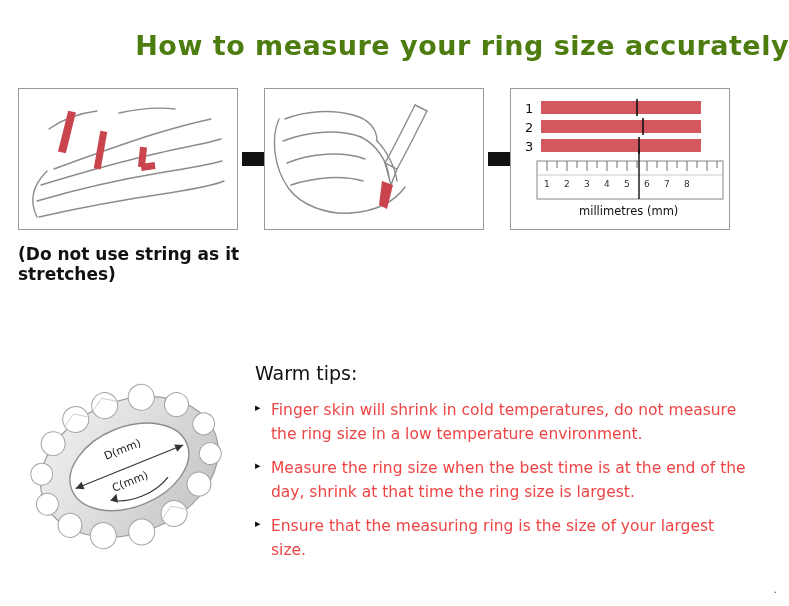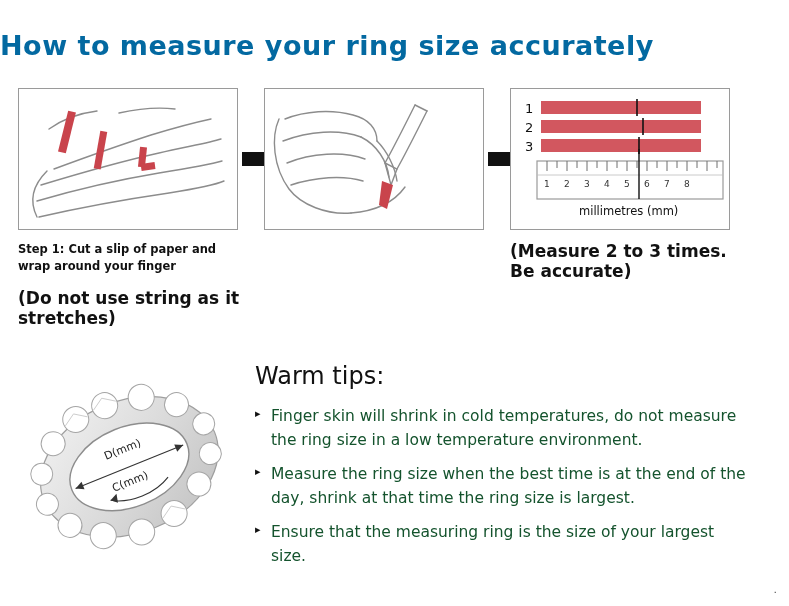--- a/index.html
+++ b/index.html
@@ -21,25 +21,25 @@
     width: 789px;
     height: 606px;
   }
 
   
   .title {
     position: absolute;
     left: 0;
     top: 30px;
     width: 789px;
-    text-align: left;
+    text-align: right;
     font-size: 27px;
     font-weight: 700;
     letter-spacing: 0.5px;
-    color: #0369a1;
+    color: #4d7c0f;
   }
 
   
   .steps {
     position: absolute;
     left: 18px;
     top: 88px;
     width: 755px;
     height: 260px;
   }
@@ -90,41 +90,41 @@
   .step-note-3 { margin-top: 11px; }
 
   
   .tips {
     position: absolute;
     left: 255px;
     top: 362px;
     width: 520px;
   }
   .tips-title {
-    font-size: 24px;
+    font-size: 19px;
     color: #111111;
     margin-bottom: 14px;
   }
   .tip {
     display: flex;
     align-items: flex-start;
     margin-bottom: 10px;
   }
   .tip .bullet {
     flex: 0 0 auto;
     width: 16px;
     padding-top: 4px;
     color: #111;
     font-size: 11px;
     line-height: 1;
   }
   .tip .tip-text {
     font-size: 15.5px;
     line-height: 1.55;
-    color: #14532d;
+    color: #ef4444;
     max-width: 480px;
   }
 
   
   .ring-art {
     position: absolute;
     left: 22px;
     top: 352px;
     width: 230px;
     height: 230px;
@@ -159,24 +159,20 @@
             <path d="M30 40 C 44 30, 62 24, 78 22"></path>
             <path d="M100 24 C 118 20, 140 18, 156 20"></path>
           </g>
           <g fill="#c9444c">
             <rect x="44" y="22" width="8" height="42" transform="rotate(14 48 43)"></rect>
             <rect x="78" y="42" width="7" height="38" transform="rotate(10 81 61)"></rect>
             <rect x="120" y="58" width="7" height="20" transform="rotate(6 123 68)"></rect>
             <rect x="122" y="74" width="14" height="7" transform="rotate(-8 129 77)"></rect>
           </g>
         </svg>
-      </div>
-      <div class="step-caption">
-        <span class="lbl">Step 1:</span>
-        <span class="txt">Cut a slip of paper and wrap around your finger</span>
       </div>
       <div class="step-note">(Do not use string as it stretches)</div>
     </div>
 
     <div class="arrow arrow-1">
       <svg width="38" height="26" viewBox="0 0 38 26">
         <polygon points="0,6 22,6 22,0 38,13 22,26 22,20 0,20" fill="#111111"></polygon>
       </svg>
     </div>
 
@@ -255,21 +251,20 @@
             <text x="113" y="98">5</text>
             <text x="133" y="98">6</text>
             <text x="153" y="98">7</text>
             <text x="173" y="98">8</text>
           </g>
 
           <line x1="128" y1="60" x2="128" y2="110" stroke="#111" stroke-width="1.4"></line>
           <text x="68" y="126" font-family="DejaVu Sans, sans-serif" font-size="11.5" fill="#111">millimetres (mm)</text>
         </svg>
       </div>
-      <div class="step-note step-note-3">(Measure 2 to 3 times. Be accurate)</div>
     </div>
   </div>
 
   <div class="ring-art">
     <svg width="230" height="230" viewBox="0 0 230 230">
       <defs>
         <linearGradient id="bandgrad" x1="0" y1="0" x2="1" y2="1">
           <stop offset="0%" stop-color="#f3f3f3"></stop>
           <stop offset="55%" stop-color="#d9d9d9"></stop>
           <stop offset="100%" stop-color="#bfbfbf"></stop>

